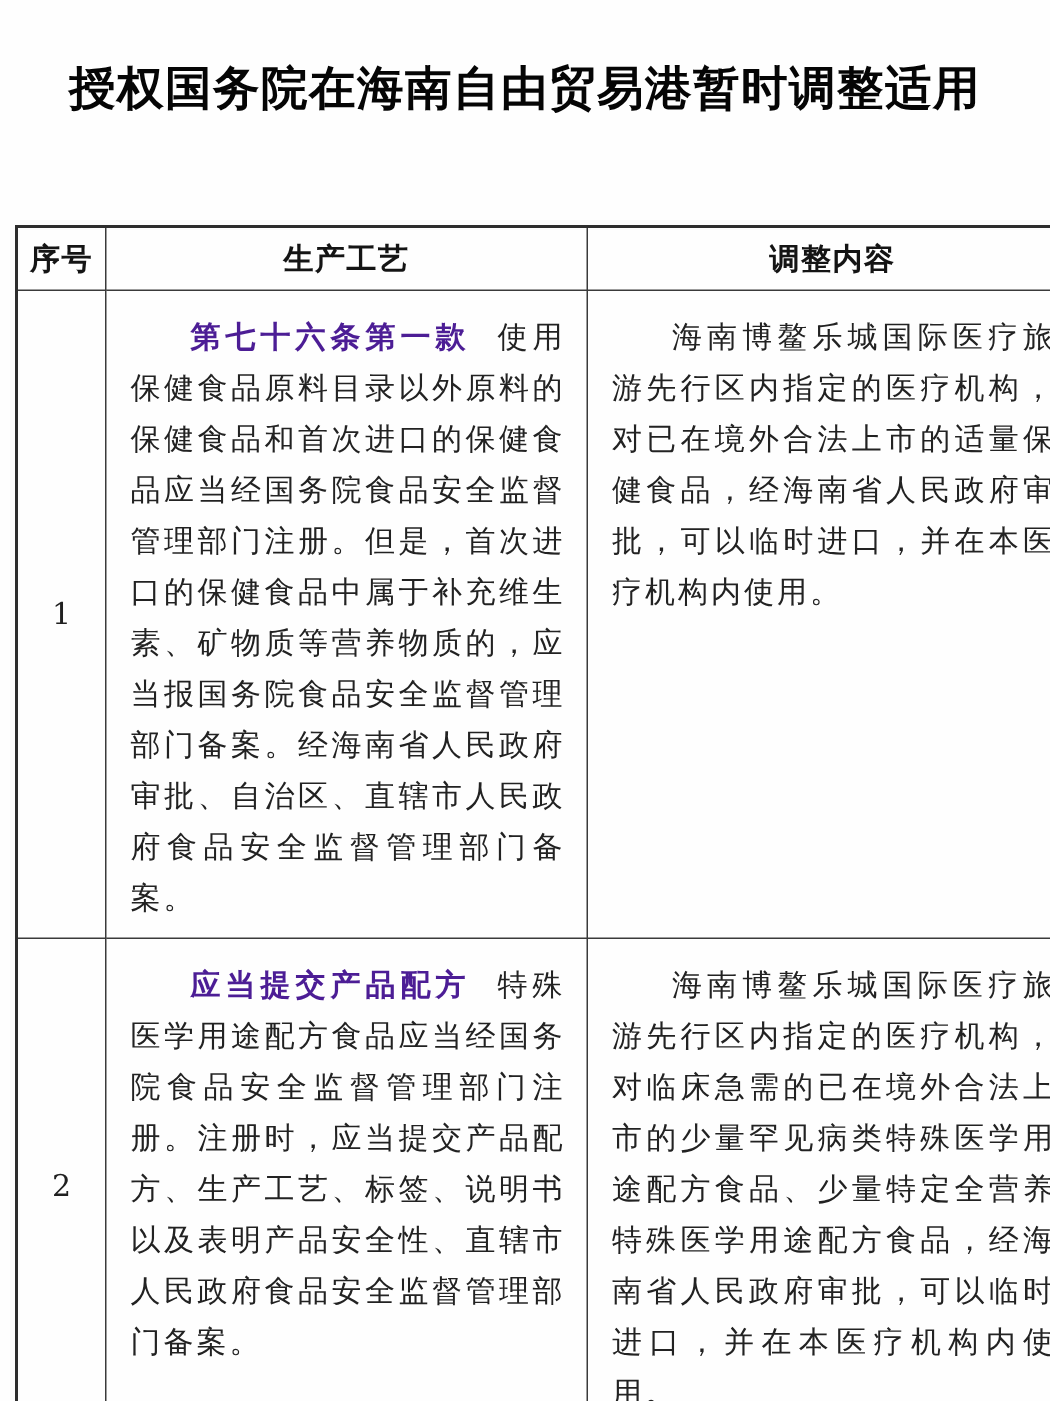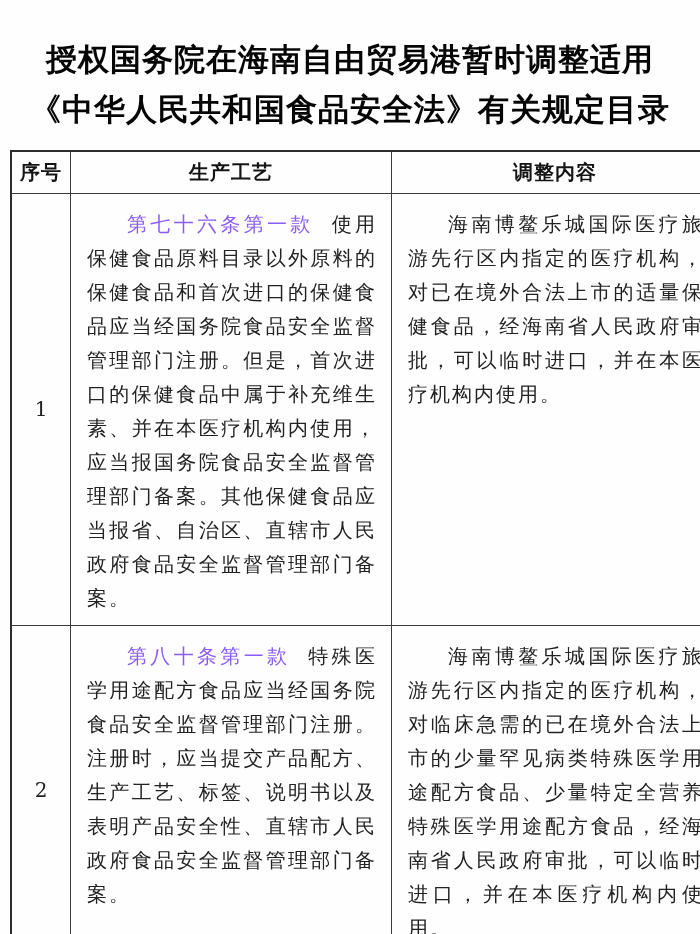--- a/index.html
+++ b/index.html
@@ -84,57 +84,56 @@
     font-size: 20px;
     line-height: 34px;
     text-align: justify;
     text-justify: inter-character;
     word-break: break-all;
     letter-spacing: 2px;
     text-indent: 2em;
     color: #222222;
   }
   .clause {
-    font-weight: normal;
-    color: #8b5cf6;
+    font-weight: bold;
+    color: #4c1d95;
     margin-right: 0.9em;
   }
 </style>
 </head>
 <body>
 
 <div class="page">
 
   <h1 class="doc-title">
     <span class="title-line">授权国务院在海南自由贸易港暂时调整适用</span>
-    <span class="title-line">《中华人民共和国食品安全法》有关规定目录</span>
   </h1>
 
   <table class="law-table">
     <thead>
       <tr>
         <th class="col-index">序号</th>
         <th class="col-law">生产工艺</th>
         <th class="col-adjust">调整内容</th>
       </tr>
     </thead>
     <tbody>
       <tr class="body-row-1">
         <td class="cell-index">1</td>
         <td class="cell-text">
-          <p><b class="clause">第七十六条第一款</b><span>使用保健食品原料目录以外原料的保健食品和首次进口的保健食品应当经国务院食品安全监督管理部门注册。但是，首次进口的保健食品中属于补充维生素、并在本医疗机构内使用，应当报国务院食品安全监督管理部门备案。其他保健食品应当报省、自治区、直辖市人民政府食品安全监督管理部门备案。</span></p>
+          <p><b class="clause">第七十六条第一款</b><span>使用保健食品原料目录以外原料的保健食品和首次进口的保健食品应当经国务院食品安全监督管理部门注册。但是，首次进口的保健食品中属于补充维生素、矿物质等营养物质的，应当报国务院食品安全监督管理部门备案。经海南省人民政府审批、自治区、直辖市人民政府食品安全监督管理部门备案。</span></p>
         </td>
         <td class="cell-text">
           <p>海南博鳌乐城国际医疗旅游先行区内指定的医疗机构，对已在境外合法上市的适量保健食品，经海南省人民政府审批，可以临时进口，并在本医疗机构内使用。</p>
         </td>
       </tr>
       <tr class="body-row-2">
         <td class="cell-index">2</td>
         <td class="cell-text">
-          <p><b class="clause">第八十条第一款</b><span>特殊医学用途配方食品应当经国务院食品安全监督管理部门注册。注册时，应当提交产品配方、生产工艺、标签、说明书以及表明产品安全性、直辖市人民政府食品安全监督管理部门备案。</span></p>
+          <p><b class="clause">应当提交产品配方</b><span>特殊医学用途配方食品应当经国务院食品安全监督管理部门注册。注册时，应当提交产品配方、生产工艺、标签、说明书以及表明产品安全性、直辖市人民政府食品安全监督管理部门备案。</span></p>
         </td>
         <td class="cell-text">
           <p>海南博鳌乐城国际医疗旅游先行区内指定的医疗机构，对临床急需的已在境外合法上市的少量罕见病类特殊医学用途配方食品、少量特定全营养特殊医学用途配方食品，经海南省人民政府审批，可以临时进口，并在本医疗机构内使用。</p>
         </td>
       </tr>
     </tbody>
   </table>
 
 </div>
 

